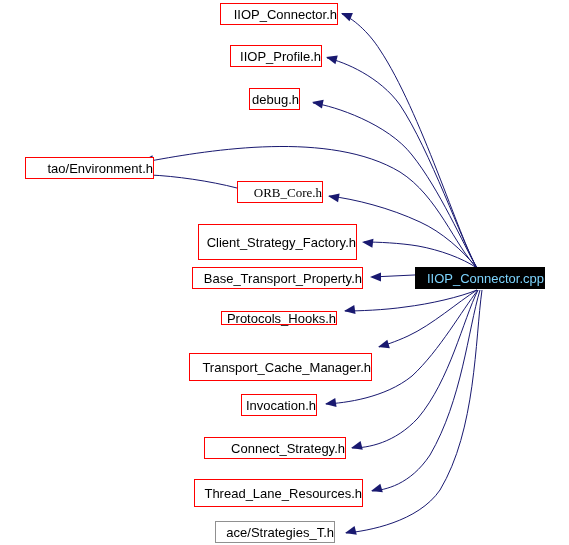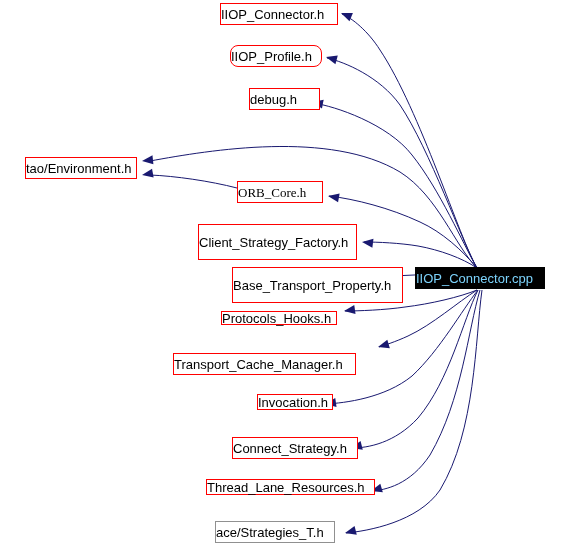--- a/index.html
+++ b/index.html
@@ -5,21 +5,21 @@
   html,body{margin:0;padding:0;background:#ffffff;}
   body{
     width:569px;height:545px;overflow:hidden;
     font-family:"Liberation Sans","DejaVu Sans",sans-serif;
   }
   #graph{position:relative;width:569px;height:545px;background:#ffffff;}
   #edges{position:absolute;left:0;top:0;width:569px;height:545px;}
   .node{
     position:absolute;
     box-sizing:border-box;
-    display:flex;align-items:center;justify-content:flex-start;
+    display:flex;align-items:center;justify-content:flex-end;
     white-space:nowrap;
     font-size:13px;
     line-height:1;
     letter-spacing:0px;
     background:#ffffff;
     color:#000000;
     border:1px solid #ff0000;
     cursor:pointer;
   }
   .node.center{
@@ -70,51 +70,51 @@
         <polygon points="0,0 -11,-4.5 -11,4.5" fill="#191970" transform="translate(351,448) rotate(166)"></polygon>
         <polygon points="0,0 -11,-4.5 -11,4.5" fill="#191970" transform="translate(371,491) rotate(164)"></polygon>
         <polygon points="0,0 -11,-4.5 -11,4.5" fill="#191970" transform="translate(345,533) rotate(166)"></polygon>
       </g>
   </svg>
 
   <div id="nodes">
       <div class="node" style="left: 220px; top: 3px; width: 118px; height: 22px;">
         <span class="lbl">IIOP_Connector.h</span>
       </div>
-      <div class="node" style="left: 230px; top: 45px; width: 92px; height: 22px; border-radius: 8px;">
+      <div class="node" style="left: 230px; top: 45px; width: 92px; height: 22px;">
         <span class="lbl">IIOP_Profile.h</span>
       </div>
-      <div class="node" style="left: 249px; top: 88px; width: 71px; height: 22px;">
+      <div class="node" style="left: 249px; top: 88px; width: 51px; height: 22px;">
         <span class="lbl">debug.h</span>
       </div>
-      <div class="node" style="left: 25px; top: 157px; width: 112px; height: 22px;">
+      <div class="node" style="left: 25px; top: 157px; width: 129px; height: 22px;">
         <span class="lbl">tao/Environment.h</span>
       </div>
       <div class="node" style="left: 237px; top: 181px; width: 86px; height: 22px; font-family: Liberation Serif, serif;">
         <span class="lbl">ORB_Core.h</span>
       </div>
       <div class="node" style="left: 198px; top: 224px; width: 159px; height: 36px;">
         <span class="lbl">Client_Strategy_Factory.h</span>
       </div>
-      <div class="node" style="left: 192px; top: 267px; width: 171px; height: 36px; margin-left: 40px;">
+      <div class="node" style="left: 192px; top: 267px; width: 171px; height: 22px;">
         <span class="lbl">Base_Transport_Property.h</span>
       </div>
       <div class="node" style="left: 221px; top: 311px; width: 116px; height: 14px;">
         <span class="lbl">Protocols_Hooks.h</span>
       </div>
-      <div class="node" style="left: 173px; top: 353px; width: 183px; height: 22px;">
+      <div class="node" style="left: 189px; top: 353px; width: 183px; height: 28px;">
         <span class="lbl">Transport_Cache_Manager.h</span>
       </div>
-      <div class="node" style="left: 241px; top: 394px; width: 76px; height: 16px; margin-left: 16px;">
+      <div class="node" style="left: 241px; top: 394px; width: 76px; height: 22px;">
         <span class="lbl">Invocation.h</span>
       </div>
-      <div class="node" style="left: 232px; top: 437px; width: 126px; height: 22px;">
+      <div class="node" style="left: 204px; top: 437px; width: 142px; height: 22px;">
         <span class="lbl">Connect_Strategy.h</span>
       </div>
-      <div class="node" style="left: 206px; top: 479px; width: 169px; height: 16px;">
+      <div class="node" style="left: 194px; top: 479px; width: 169px; height: 28px;">
         <span class="lbl">Thread_Lane_Resources.h</span>
       </div>
       <div class="node external" style="left: 215px; top: 521px; width: 120px; height: 22px;">
         <span class="lbl">ace/Strategies_T.h</span>
       </div>
       <div class="node center" style="left: 415px; top: 267px; width: 130px; height: 22px;">
         <span class="lbl">IIOP_Connector.cpp</span>
       </div>
     </div>
 

